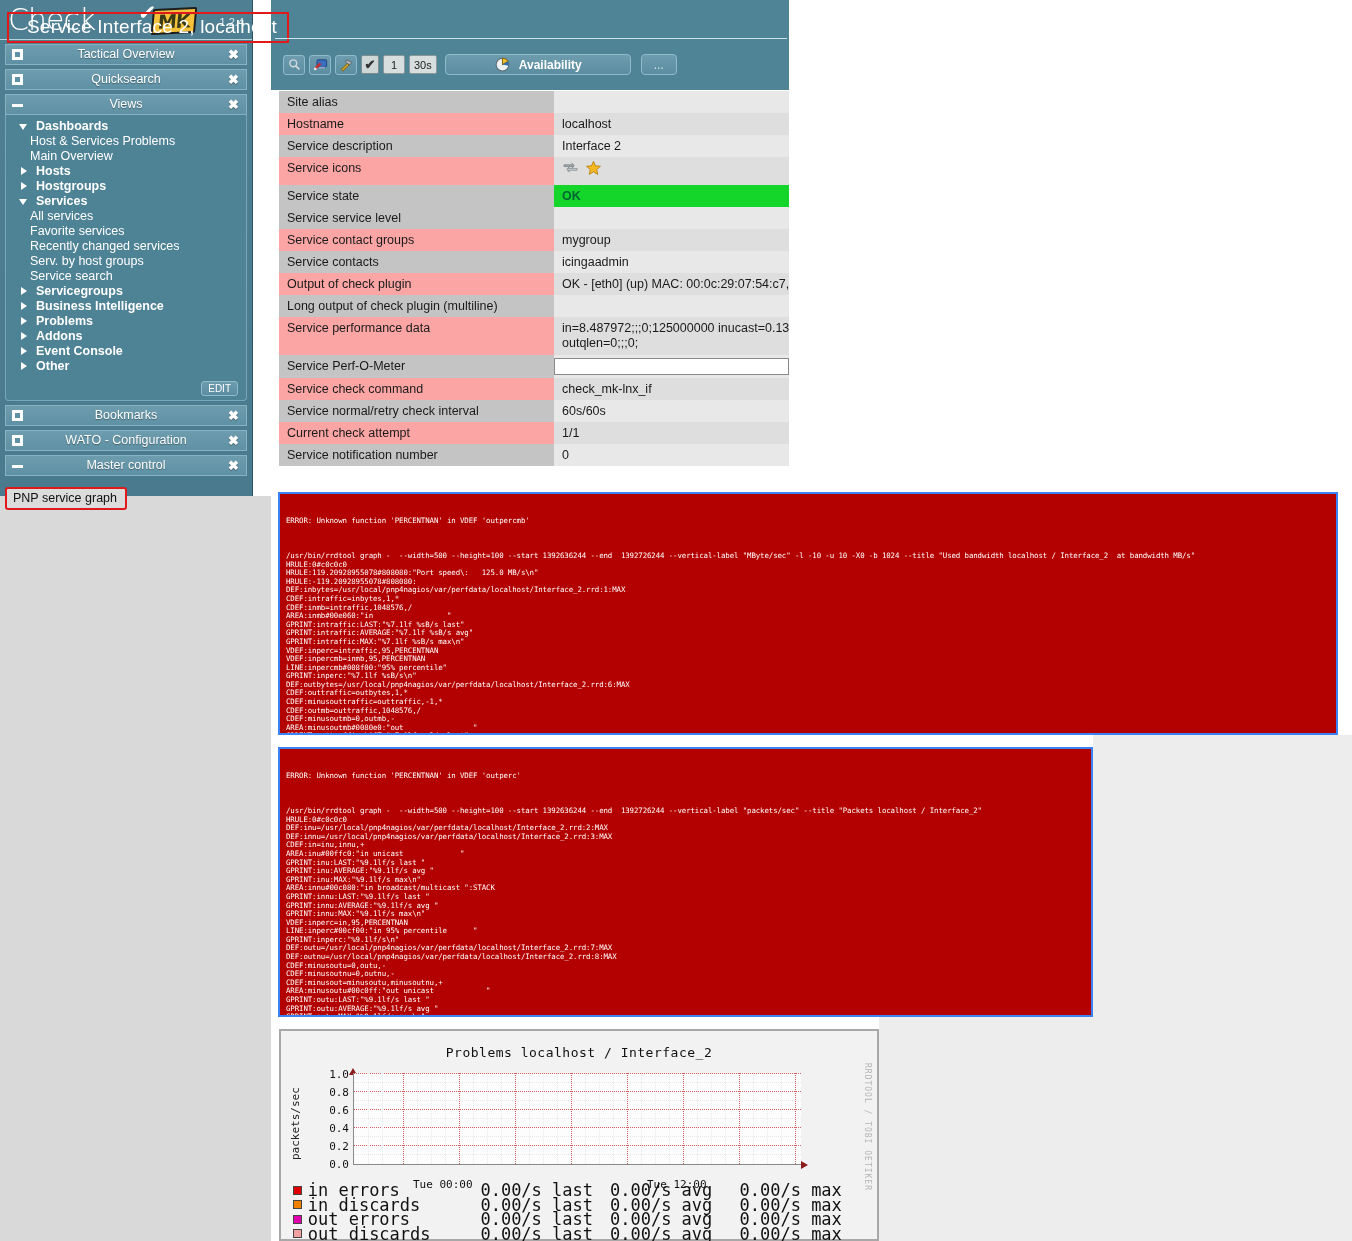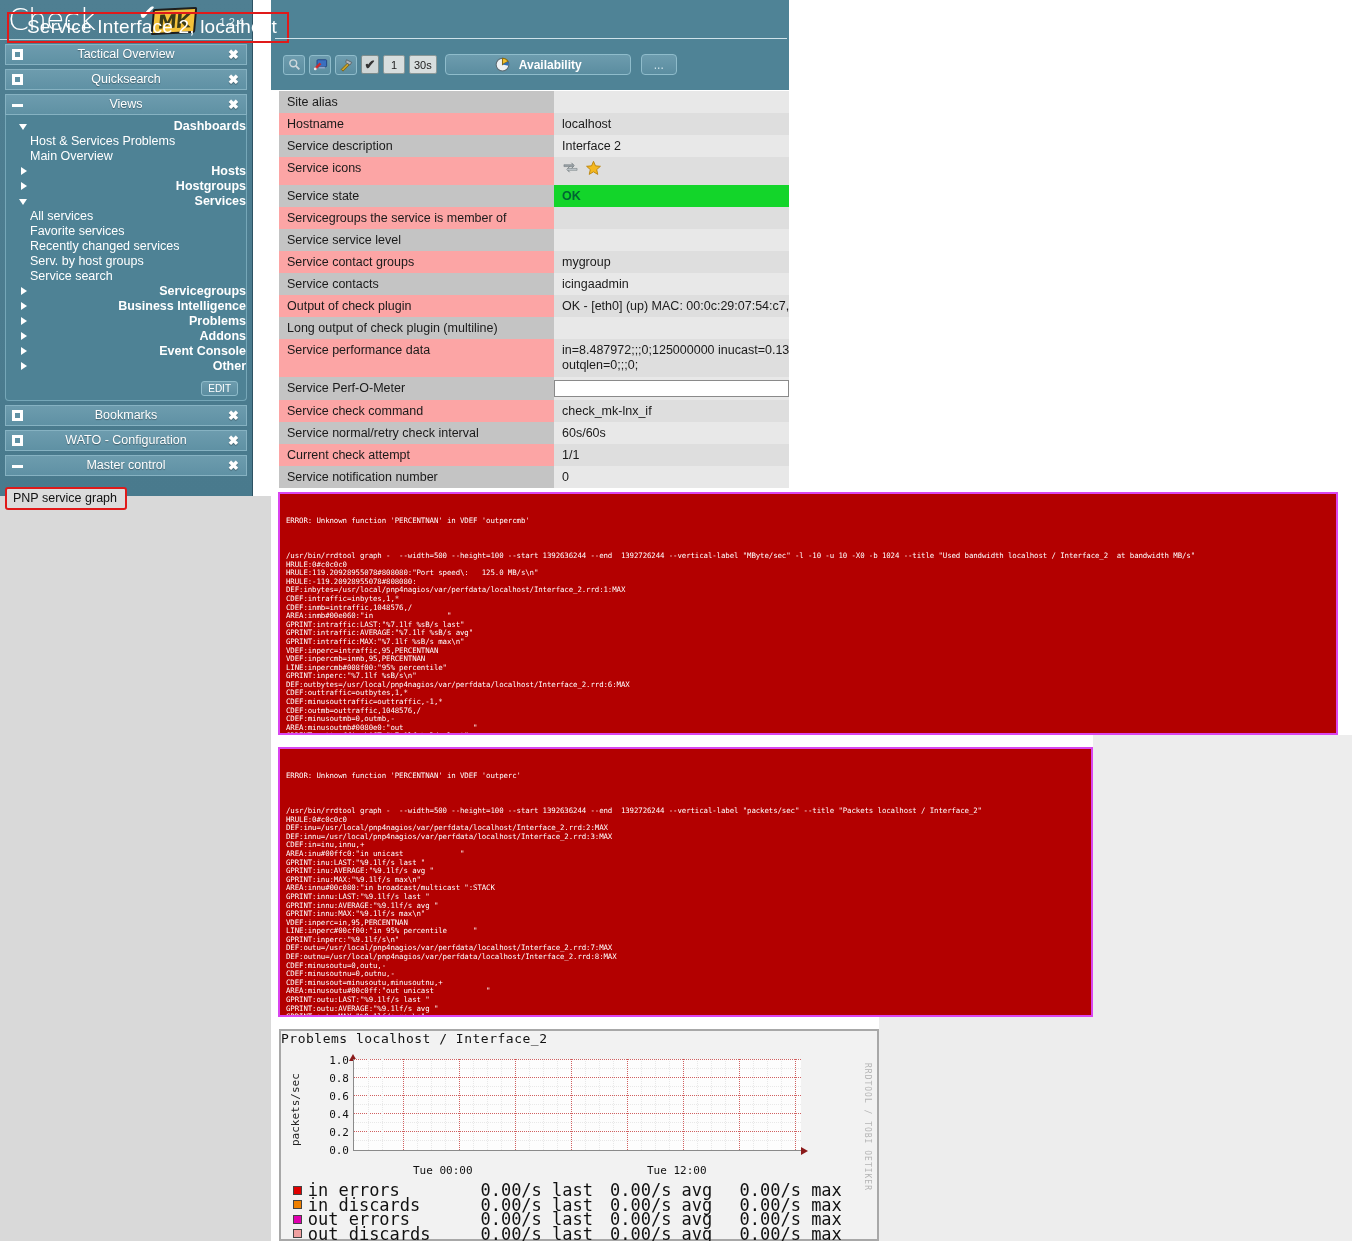--- a/index.html
+++ b/index.html
@@ -75,21 +75,21 @@
     border:1px solid #76a7b8; border-top:none;
     border-radius:0 0 4px 4px;
     padding:4px 0 4px 0;
     position:relative;
   }
   .nav-item {
     color:#ffffff; font-size:12.5px; line-height:15px;
     padding:0 0 0 14px; position:relative; white-space:nowrap;
     cursor:pointer;
   }
-  .nav-item.top { font-weight:bold; padding-left:30px;text-align:right; }
+  .nav-item.top { font-weight:bold; padding-left:30px; }
   .nav-item.sub { padding-left:24px; font-weight:normal; }
   .tri {
     position:absolute; left:15px; top:3px;
     width:0;height:0;
   }
   .tri.closed { border-left:6px solid #fff; border-top:4px solid transparent; border-bottom:4px solid transparent; }
   .tri.open { border-top:6px solid #fff; border-left:4px solid transparent; border-right:4px solid transparent; top:5px; left:13px;}
   .edit-btn {
     position:absolute; right:8px; bottom:4px;
     background: linear-gradient(180deg,#6d9cae,#5b8da0);
@@ -177,41 +177,41 @@
   #datatable td.state-ok { background:#13d52a !important; font-weight:bold; color:#063; }
   .perfometer {
     background:#fff; border:1px solid #8a8a8a; height:17px; width:100%;
   }
   .svc-icons { display:flex; gap:6px; align-items:center; height:16px; }
 
   
   .errbox {
     position:absolute;
     background:#b30000;
-    border:2px solid #d946ef;
+    border:2px solid #3b82f6;
     color:#ffffff;
     font-family:"DejaVu Sans Mono", monospace;
     font-size:7.4px; line-height:8.6px;
     padding:6px 4px 4px 6px;
     overflow:hidden;
     white-space:pre;
     letter-spacing:-0.1px;
   }
   #errbox1 { left:278px; top:492px; width:1060px; height:243px; }
   #errbox2 { left:278px; top:747px; width:815px; height:270px; }
   .errbox .err-head { margin-bottom:9px; }
 
   
   #graphbox {
     position:absolute; left:279px; top:1029px; width:600px; height:212px;
     background:#f2f2f2; border:2px solid #a8a8a8;
     font-family:"DejaVu Sans Mono", monospace;
   }
   #graph-title {
-    font-size:13px; color:#111; padding-top:0; letter-spacing:.5px;
+    text-align:center; font-size:13px; color:#111; padding-top:14px; letter-spacing:.5px;
   }
   #plot-wrap { position:relative; margin:8px 0 0 0; height:104px; }
   #ylabel {
     position:absolute; left:6px; top:8px; width:16px; height:96px;
     writing-mode:vertical-rl; transform:rotate(180deg);
     font-size:11px; color:#222; display:flex; align-items:center; justify-content:center;
   }
   .ytick {
     position:absolute; left:22px; width:46px; text-align:right;
     font-size:11px; color:#111;
@@ -433,24 +433,20 @@
               <svg width="17" height="16" viewBox="0 0 18 18">
                   <polygon points="9,1.5 11.2,6.6 16.8,7.1 12.6,10.8 13.8,16.2 9,13.3 4.2,16.2 5.4,10.8 1.2,7.1 6.8,6.6" fill="#f5b820" stroke="#b8820a" stroke-width="1"></polygon>
                 </svg>
             </span>
           </span>
         </td>
       </tr>
       <tr>
           <td class="k">Service state</td>
           <td class="v state-ok">OK</td>
-        </tr>
-      <tr class="alt">
-          <td class="k">Servicegroups the service is member of</td>
-          <td class="v"></td>
         </tr>
       <tr>
           <td class="k">Service service level</td>
           <td class="v"></td>
         </tr>
       <tr class="alt">
           <td class="k">Service contact groups</td>
           <td class="v">mygroup</td>
         </tr>
       <tr>

